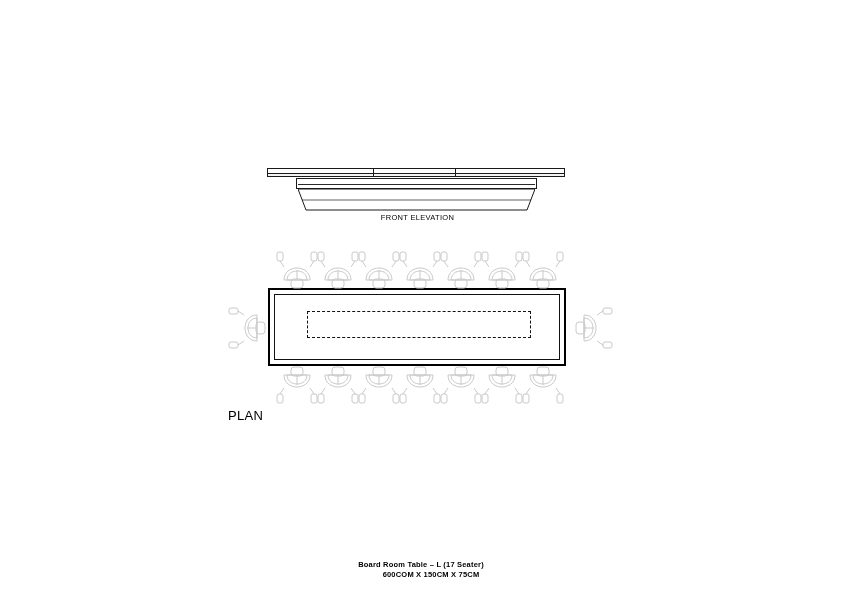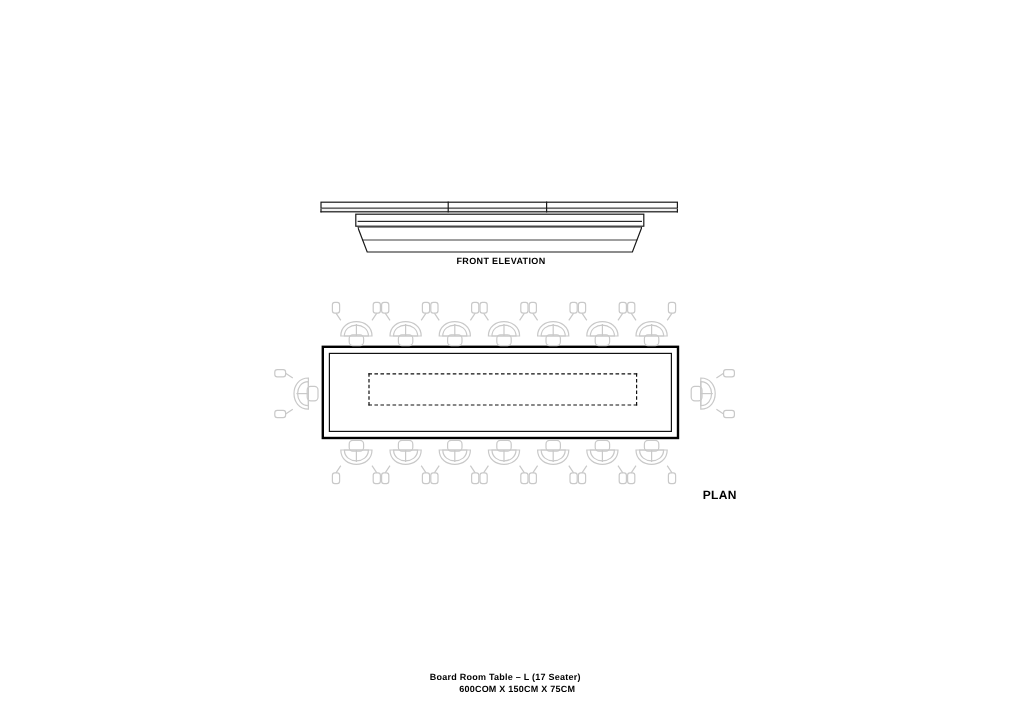--- a/index.html
+++ b/index.html
@@ -86,21 +86,21 @@
     height: 9px;
     border-left: 1px solid #1a1a1a;
   }
   .elev-label {
     position: absolute;
     left: 0;
     top: 48px;
     width: 305px;
     text-align: center;
     font-size: 7.5px;
-    font-weight: bold;
+    font-weight: normal;
     letter-spacing: 0.3px;
     color: #000000;
   }
 
   
   #plan {
     position: absolute;
     left: 228px;
     top: 248px;
     width: 386px;
@@ -132,23 +132,23 @@
     width: 224px;
     height: 27px;
     border: 1px dashed #111111;
     box-sizing: border-box;
   }
   .plan-label {
     position: absolute;
     left: 0;
     top: 160px;
     width: 386px;
-    text-align: right;
-    font-size: 10px;
-    font-weight: bold;
+    text-align: left;
+    font-size: 13px;
+    font-weight: normal;
     letter-spacing: 0.3px;
     color: #000000;
   }
   .chair {
     position: absolute;
     width: 46px;
     height: 40px;
   }
   .chair svg { display: block; overflow: visible; }
 

